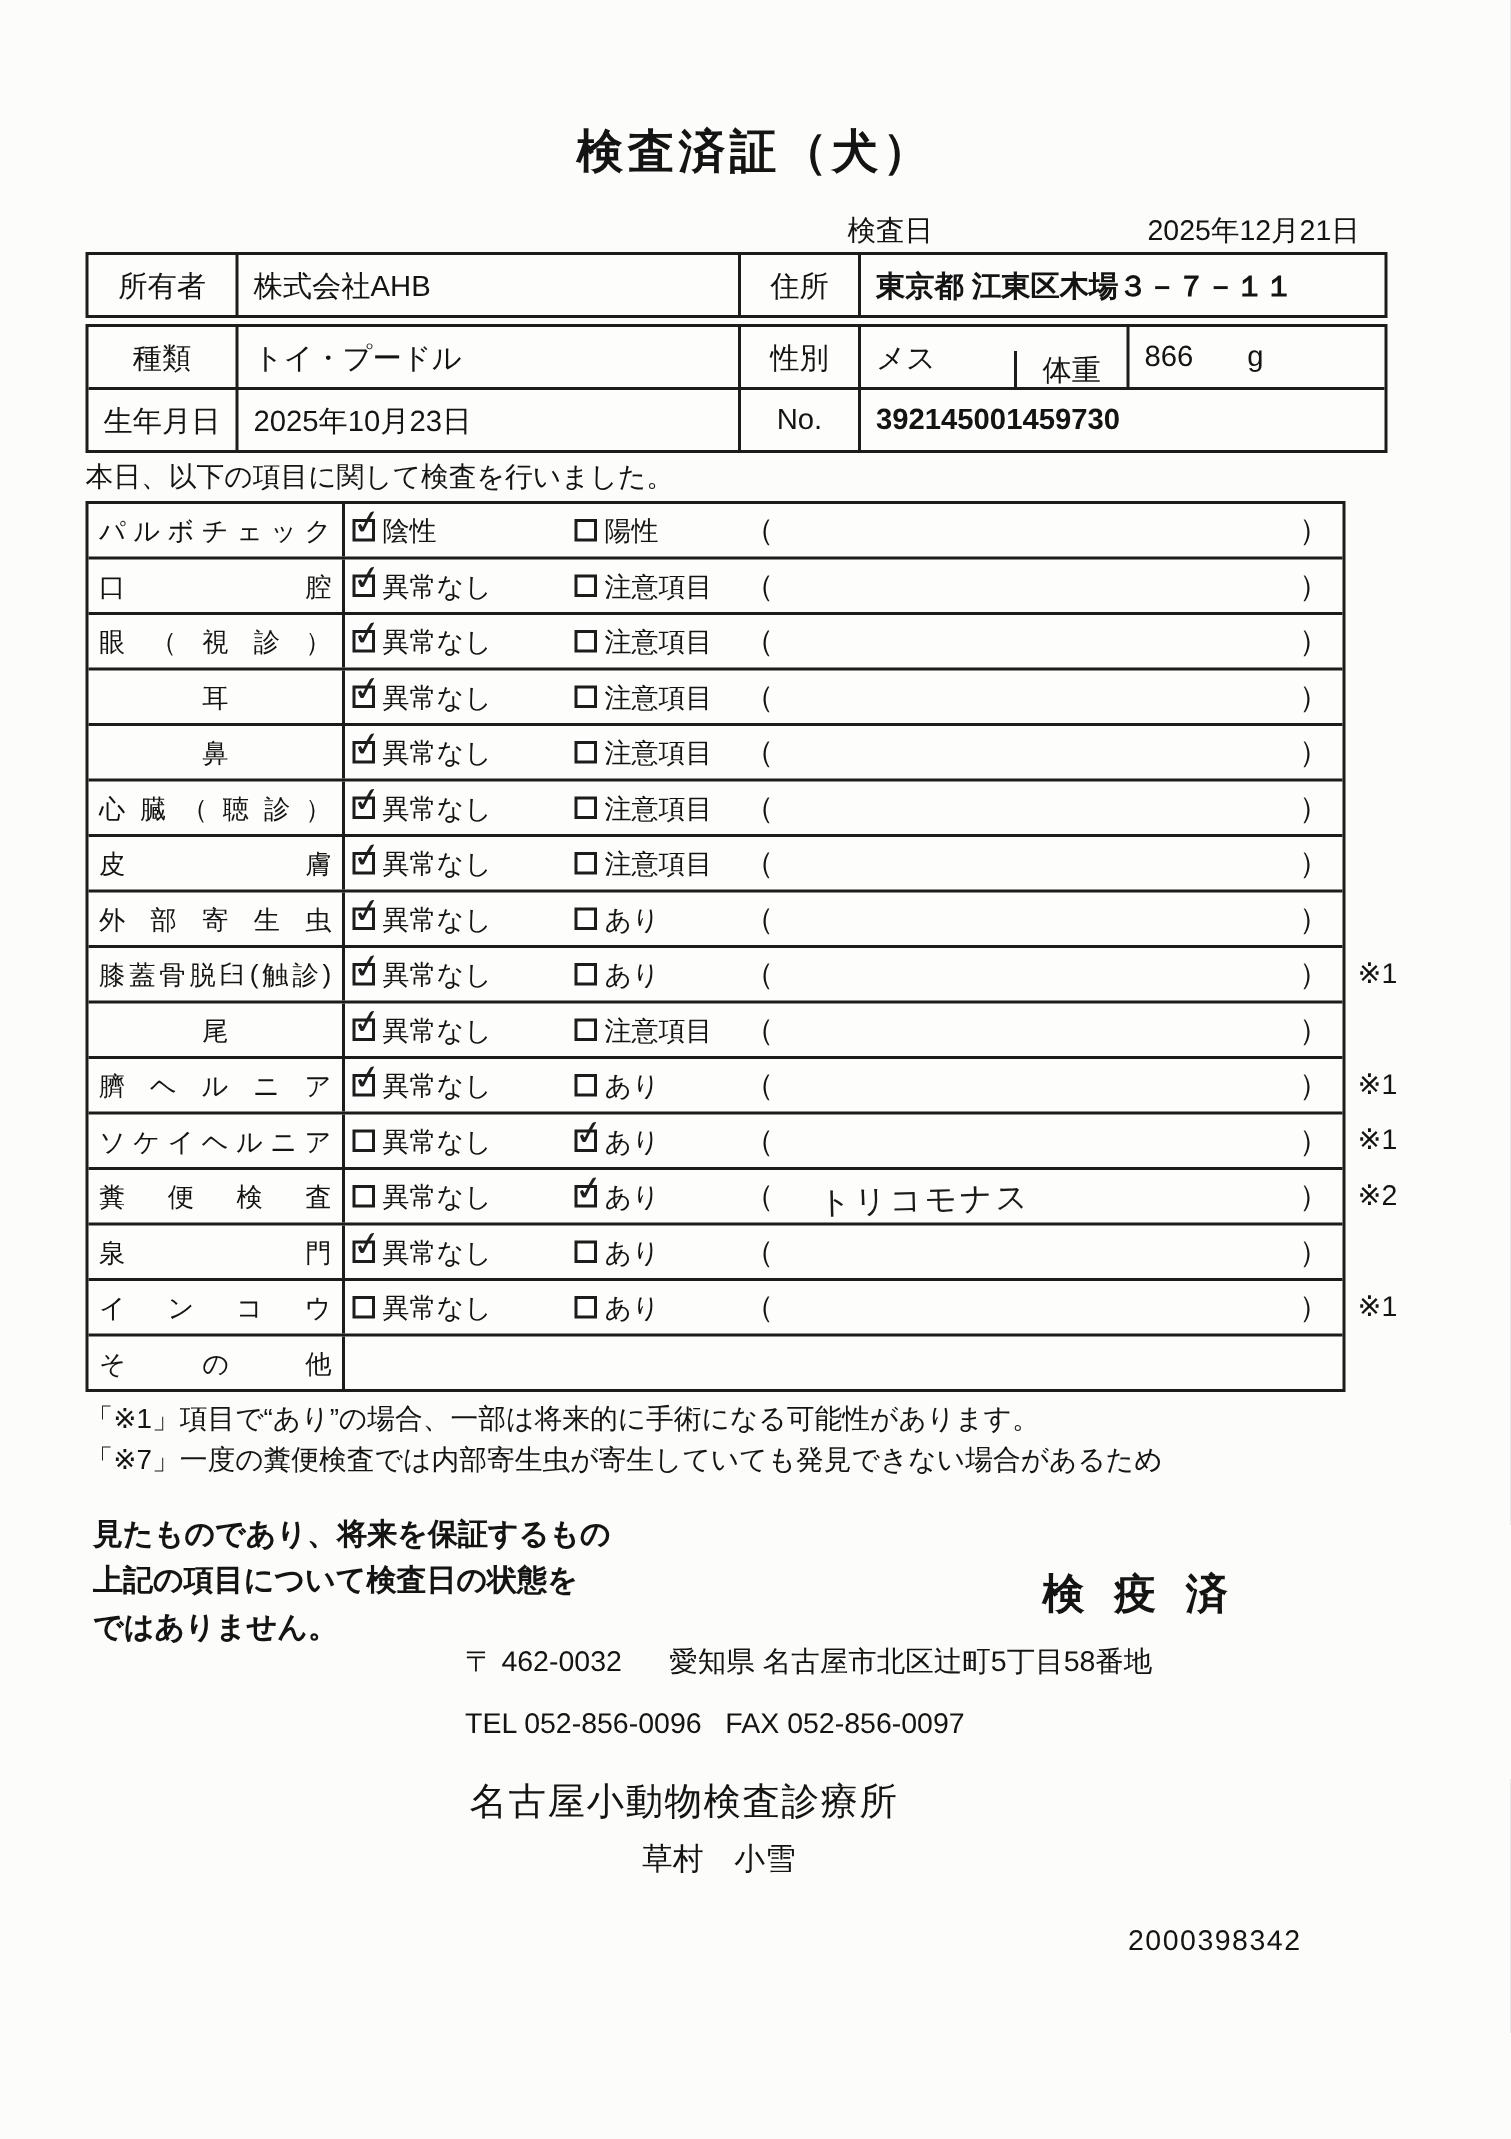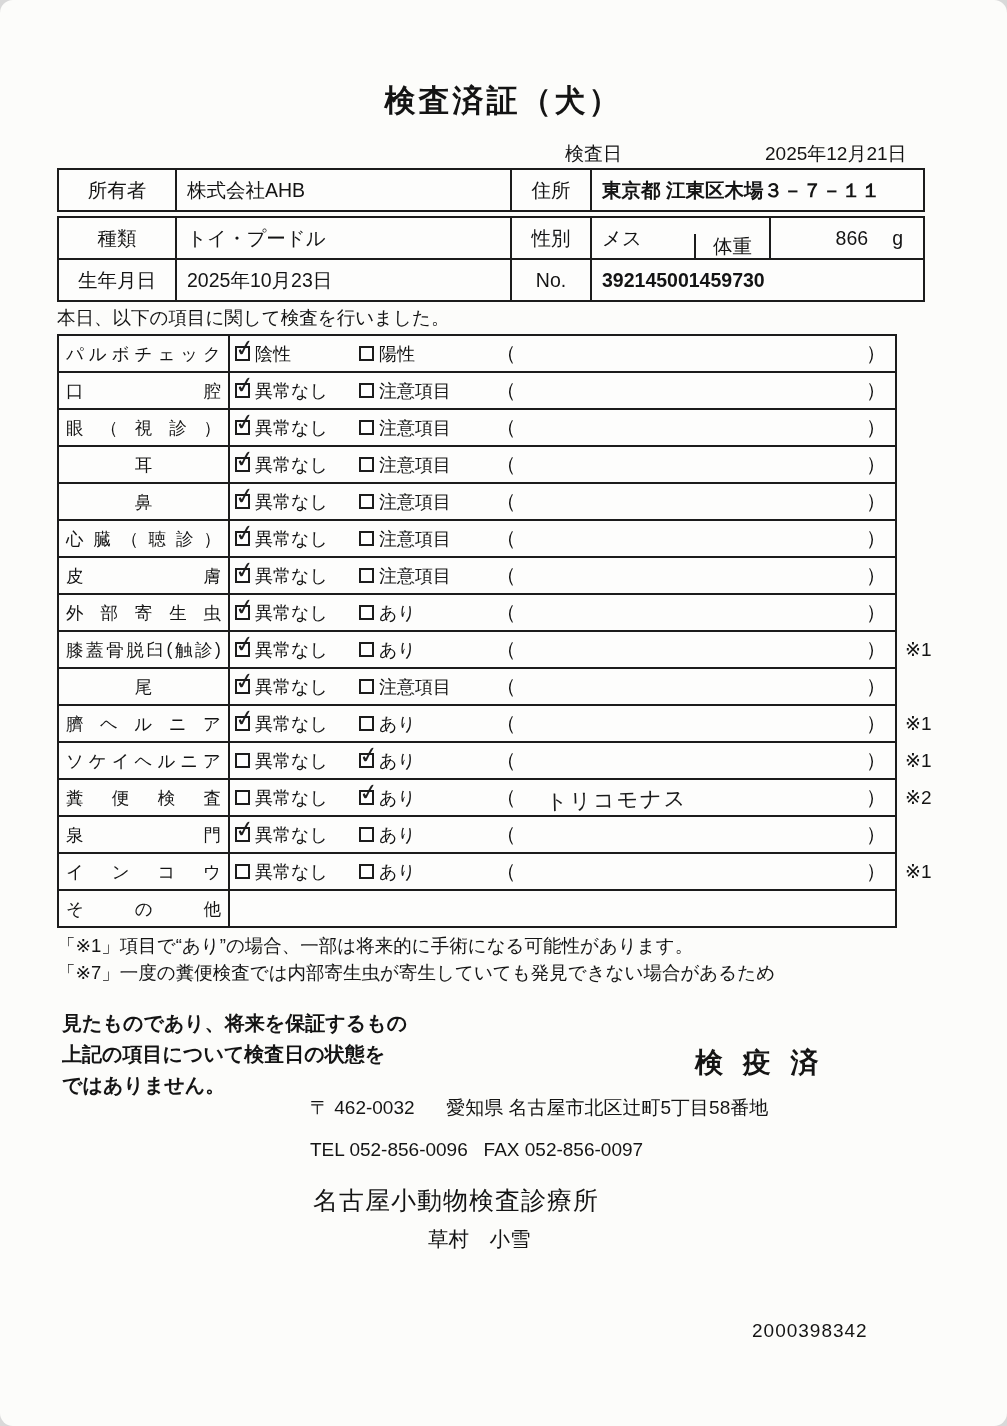--- a/index.html
+++ b/index.html
@@ -1,57 +1,56 @@
 <!DOCTYPE html>
 <html><head>
 <meta charset="utf-8">
 <style>
   html,body { margin:0; padding:0; background:#d9d9d9; }
   .page {
     position:relative; width:1007px; height:1426px; margin:0 auto;
     background:#fcfcfa; color:#141414;
     font-family:"Liberation Sans","DejaVu Sans",sans-serif;
     overflow:hidden;
-    border-radius:13px;
   }
   .title { position:absolute; top:80px; left:0; width:100%; text-align:center;
            font-size:31px; font-weight:bold; letter-spacing:3px; }
   .exam-date-label { position:absolute; top:141px; left:565px; font-size:19px; }
   .exam-date-value { position:absolute; top:141px; left:765px; font-size:19px; }
 
   .tbl { position:absolute; left:57px; width:868px; border:2px solid #1c1c1c; box-sizing:border-box; background:#fdfdfc; }
   .owner-tbl { top:168px; }
   .info-tbl  { top:216px; }
   .tr { display:flex; height:40px; }
   .tr + .tr { border-top:2px solid #1c1c1c; }
   .td { box-sizing:border-box; border-left:2px solid #1c1c1c; display:flex;
         align-items:center; font-size:19.5px; padding:0 10px; overflow:hidden; }
   .td:first-child { border-left:none; }
   .th { justify-content:center; padding:0 4px; }
-  .w-label { width:116px; flex:none; }
+  .w-label { width:98px; flex:none; }
   .w-val   { width:335px; flex:none; }
   .w-small { width:80px; flex:none; }
   .w-rest  { flex:1;font-weight:bold; }
   .w-sex   { width:104px; flex:none; }
   .w-wlabel{ width:75px; flex:none;margin-top:16px; }
-  .w-weight{ flex:1; justify-content:flex-end; padding-right:20px; gap:24px; }
+  .w-weight{ flex:1; padding-right:20px; gap:36px; }
 
   .intro { position:absolute; top:305px; left:57px; font-size:18.5px; }
 
   .items { position:absolute; top:334px; left:57px; width:945px; }
   .items-box { width:840px; border:2px solid #1c1c1c; box-sizing:border-box; background:#fdfdfc; }
   .irow { display:flex; height:35px; }
   .irow + .irow { border-top:2px solid #1c1c1c; }
   .ilabel { width:171px; flex:none; box-sizing:border-box; border-right:2px solid #1c1c1c;
             display:flex; justify-content:space-between; align-items:center;
             padding:0 7px; font-size:17.5px; overflow:hidden; }
   .ilabel.single { justify-content:center; }
   .iopts { width:262px; flex:none; display:flex; align-items:center; padding-left:5px; box-sizing:border-box; }
   .opt { display:flex; align-items:center; }
-  .iopt1 { width:124px; flex:none; }
+  .iopt1 { width:148px; flex:none; }
   .cb { width:15px; height:15px; border:2px solid #1c1c1c; box-sizing:border-box;
         margin-right:5px; position:relative; flex:none; background:#fff; }
   .cb.checked::after { content:"✓"; position:absolute; left:-2px; top:-13px;
         font-size:23px; font-weight:bold; transform:rotate(-8deg); color:#1e1e1e; }
   .optlabel { font-size:18px; white-space:nowrap; }
   .iparen { flex:1; display:flex; align-items:center; padding:0 9px 0 4px; }
   .pmark { font-size:20px; }
   .hand { flex:1; padding-left:30px; font-size:21px; transform:rotate(-1.5deg);
           letter-spacing:2px; color:#1a1a1a; }
   .inote { position:absolute; left:848px; font-size:19px; }
@@ -59,21 +58,21 @@
   .footnotes { position:absolute; top:933px; left:57px; font-size:18.5px; line-height:26.5px; }
   .fline.indent { margin-left:44px; }
   .disclaimer { position:absolute; top:1008px; left:62px; font-size:20px;
                 font-weight:bold; line-height:31px; }
   .stamp { position:absolute; top:1044px; left:695px; font-size:28px;
            font-weight:bold; letter-spacing:6px; }
   .addr { position:absolute; top:1095px; left:310px; font-size:19px; white-space:pre; }
   .tel  { position:absolute; top:1139px; left:310px; font-size:19px; white-space:pre; }
   .clinic { position:absolute; top:1184px; left:313px; font-size:25px; letter-spacing:1px; }
   .examiner { position:absolute; top:1225px; left:428px; font-size:20.5px; }
-  .serial { position:absolute; top:1320px; left:752px; font-size:19px; letter-spacing:1px; }
+  .serial { position:absolute; top:1284px; left:752px; font-size:19px; letter-spacing:1px; }
 </style>
 </head>
 <body>
 
 <div class="page">
 
   <div class="title">検査済証（犬）</div>
 
   <div class="exam-date-label">検査日</div>
   <div class="exam-date-value">2025年12月21日</div>

